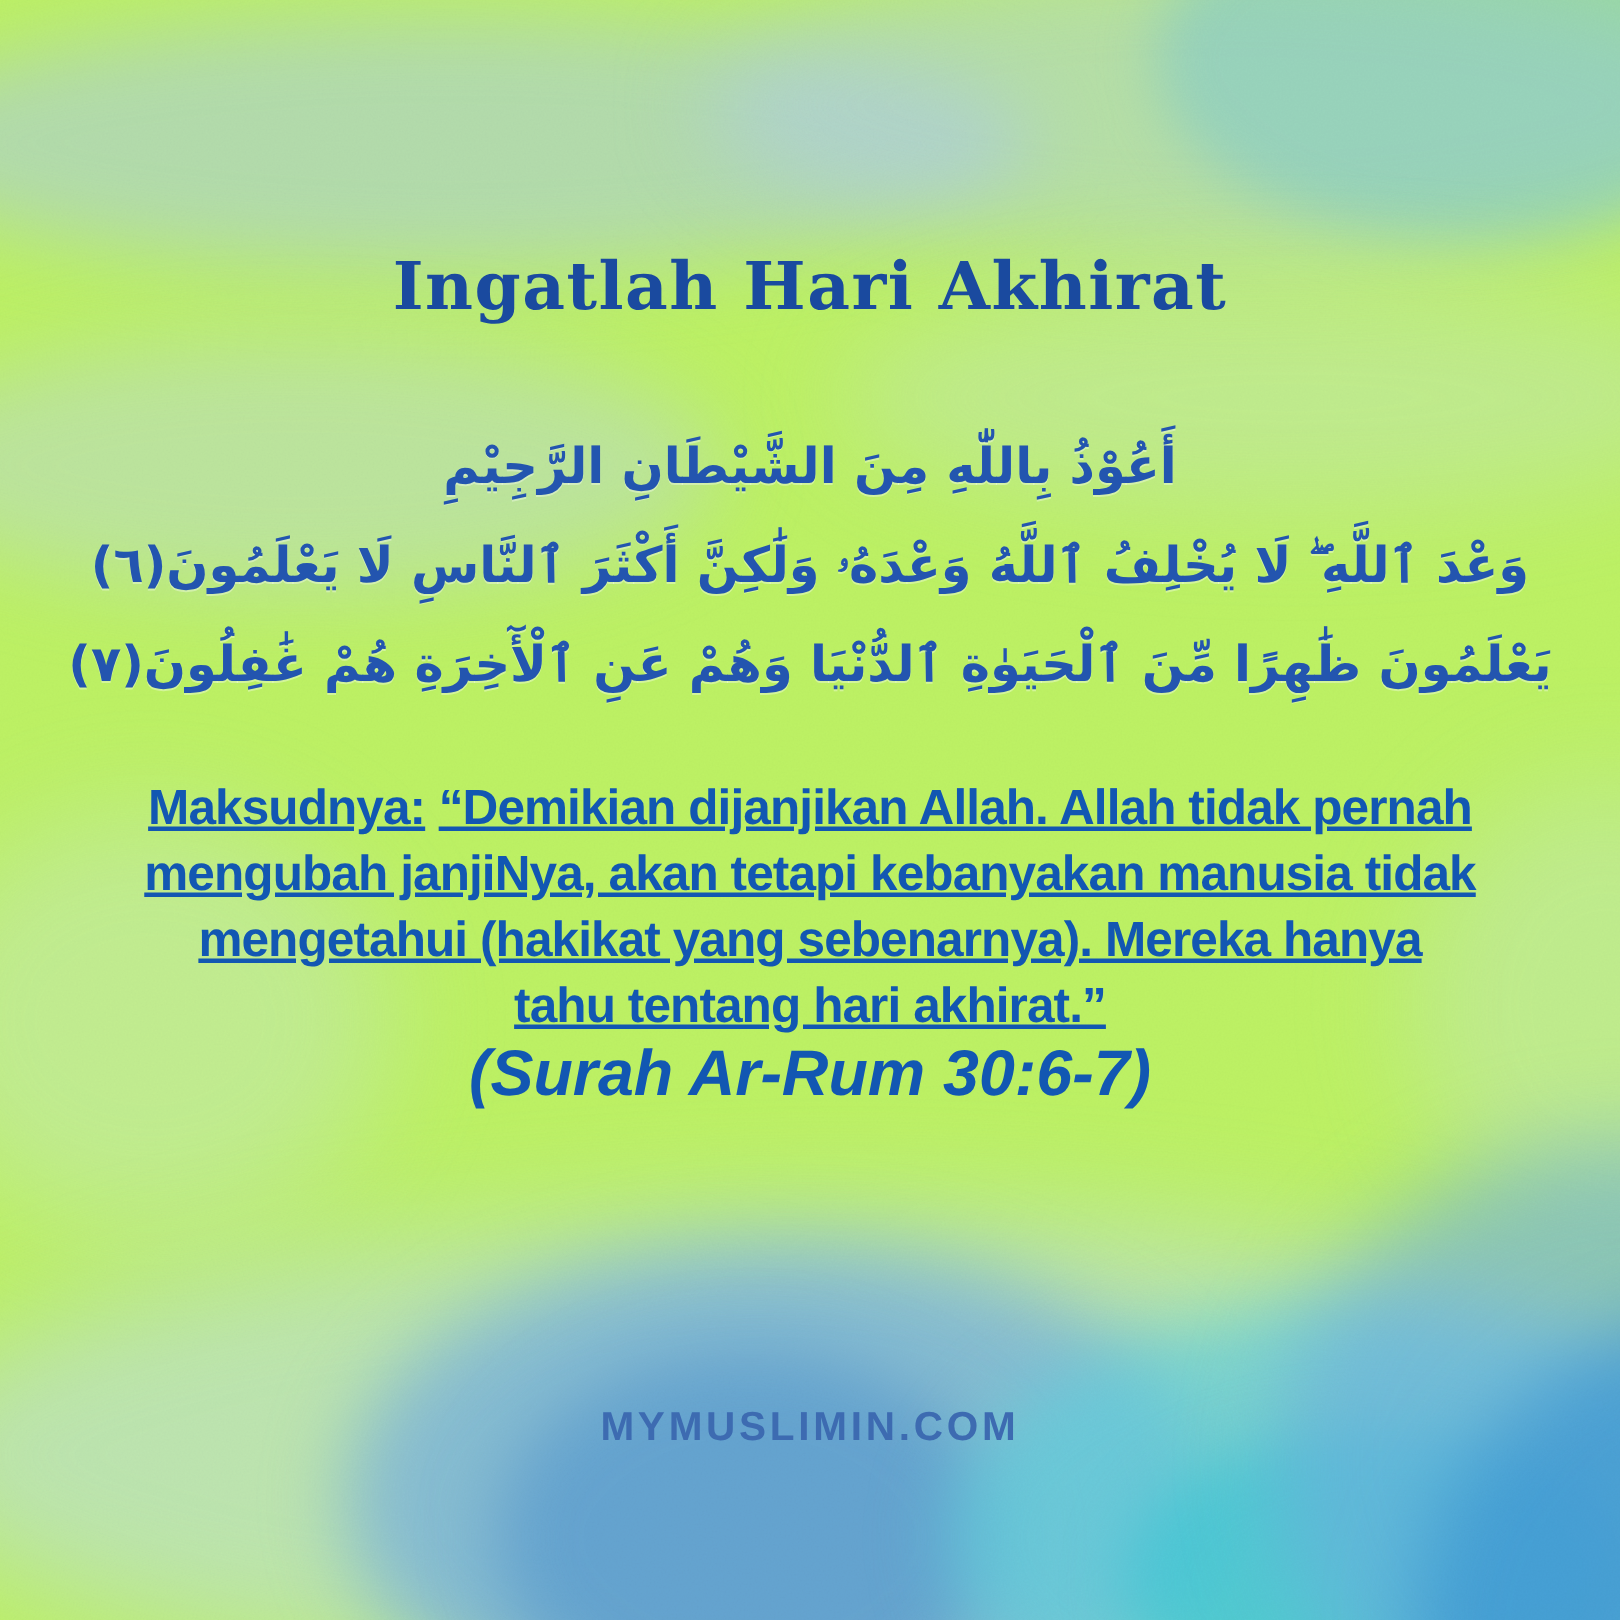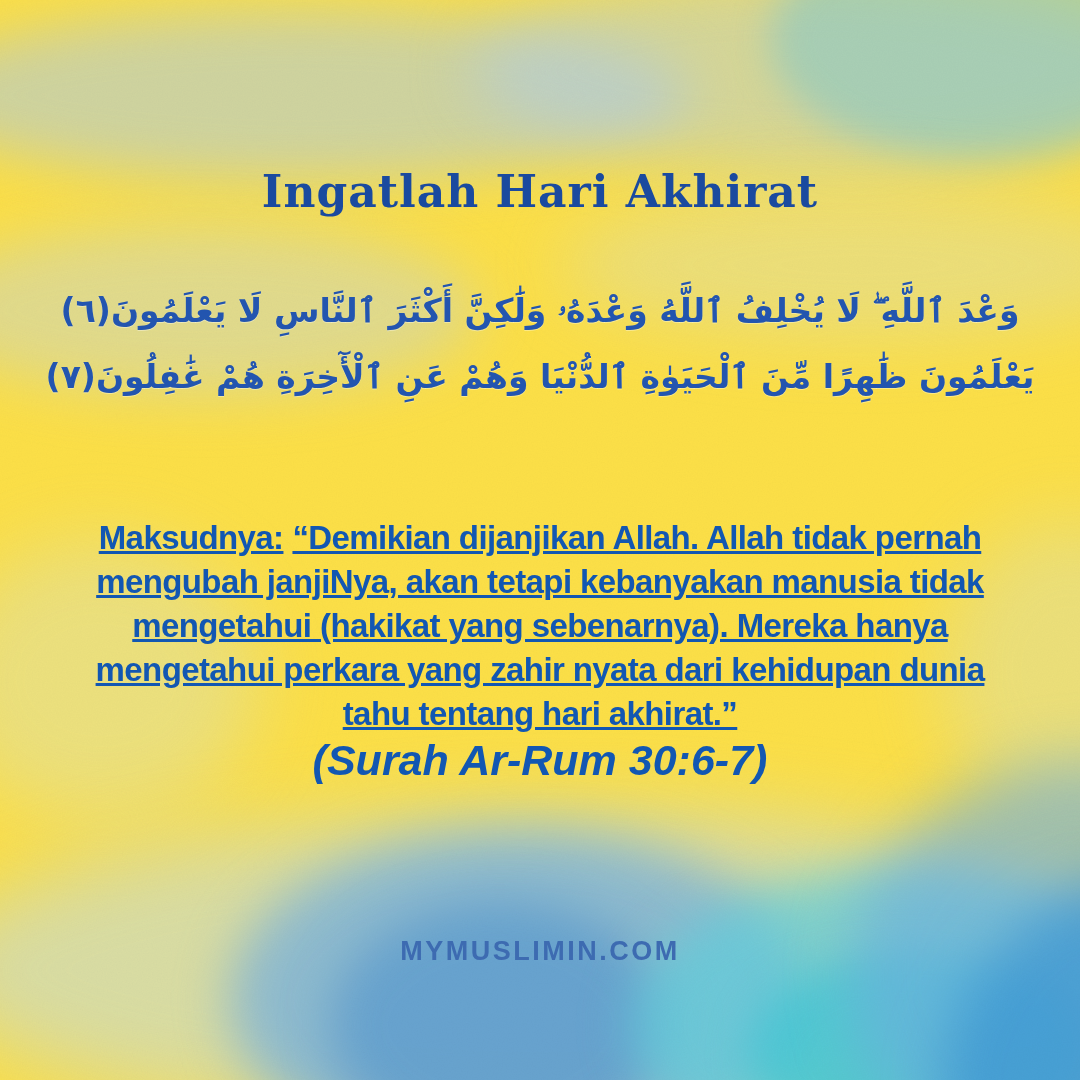--- a/index.html
+++ b/index.html
@@ -1,20 +1,20 @@
 <!DOCTYPE html>
 <html><head>
 <meta charset="utf-8">
 <style>
   html,body{margin:0;padding:0;background:#e9e9e9;}
   .canvas{
     position:relative;
     width:1080px;height:1080px;
     margin:0 auto;
-    background:#fde047;
+    background:#bef264;
     overflow:hidden;
     font-family:"Liberation Sans", sans-serif;
   }
   
   .wash{position:absolute;border-radius:50%;pointer-events:none;}
   .w-topleft      {left:-90px;  top:10px;   width:780px; height:170px; background:rgba(171,202,232,.55); filter:blur(26px);}
   .w-topmid       {left:470px;  top:-30px;  width:700px; height:200px; background:rgba(176,206,234,.50); filter:blur(30px);}
   .w-topright-teal{left:770px;  top:-80px;  width:420px; height:240px; background:rgba(123,199,210,.50); filter:blur(18px);}
   .w-leftmid      {left:-80px;  top:225px;  width:560px; height:170px; background:rgba(188,213,237,.42); filter:blur(28px);}
   .w-midfaint     {left:560px;  top:190px;  width:600px; height:150px; background:rgba(202,221,240,.30); filter:blur(34px);}
@@ -98,30 +98,30 @@
     <filter id="grainF">
       <feTurbulence type="fractalNoise" baseFrequency="0.8" numOctaves="2" stitchTiles="stitch"></feTurbulence>
       <feColorMatrix type="matrix" values="0 0 0 0 0.4  0 0 0 0 0.5  0 0 0 0 0.6  0 0 0 1 0"></feColorMatrix>
     </filter>
     <rect width="1080" height="1080" filter="url(#grainF)"></rect>
   </svg>
 
   <div class="layer title">Ingatlah Hari Akhirat</div>
 
   <div class="layer arabic-block">
+    <div class="ar-line">أَعُوْذُ بِاللّٰهِ مِنَ الشَّيْطَانِ الرَّجِيْمِ</div>
     <div class="ar-line">وَعْدَ ٱللَّهِ ۖ لَا يُخْلِفُ ٱللَّهُ وَعْدَهُۥ وَلَٰكِنَّ أَكْثَرَ ٱلنَّاسِ لَا يَعْلَمُونَ(٦)</div>
     <div class="ar-line">يَعْلَمُونَ ظَٰهِرًا مِّنَ ٱلْحَيَوٰةِ ٱلدُّنْيَا وَهُمْ عَنِ ٱلْأٓخِرَةِ هُمْ غَٰفِلُونَ(٧)</div>
   </div>
 
   <div class="layer trans-block">
     <div class="t-line">
       <span class="t-label">Maksudnya:</span><span>“Demikian dijanjikan Allah. Allah tidak pernah</span>
     </div>
     <div class="t-line">mengubah janjiNya, akan tetapi kebanyakan manusia tidak</div>
     <div class="t-line">mengetahui (hakikat yang sebenarnya). Mereka hanya</div>
-    <div class="t-line">mengetahui perkara yang zahir nyata dari kehidupan dunia</div>
     <div class="t-line">tahu tentang hari akhirat.”</div>
     <div class="t-source">(Surah Ar-Rum 30:6-7)</div>
   </div>
 
   <div class="layer footer">MYMUSLIMIN.COM</div>
 
 </div>
 
 </body></html>

